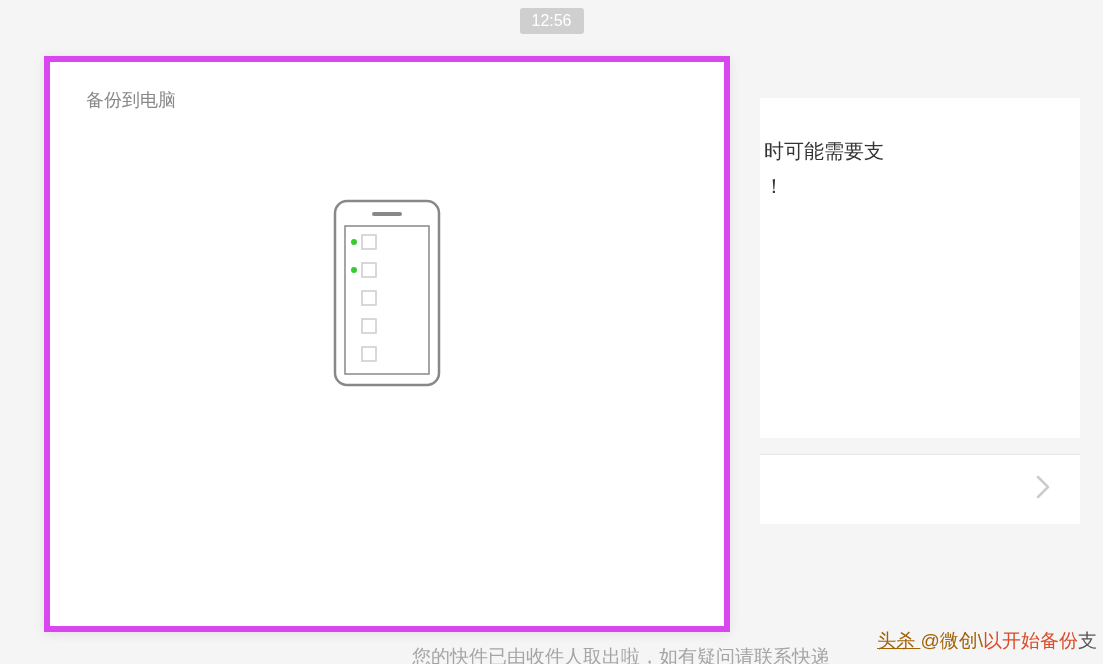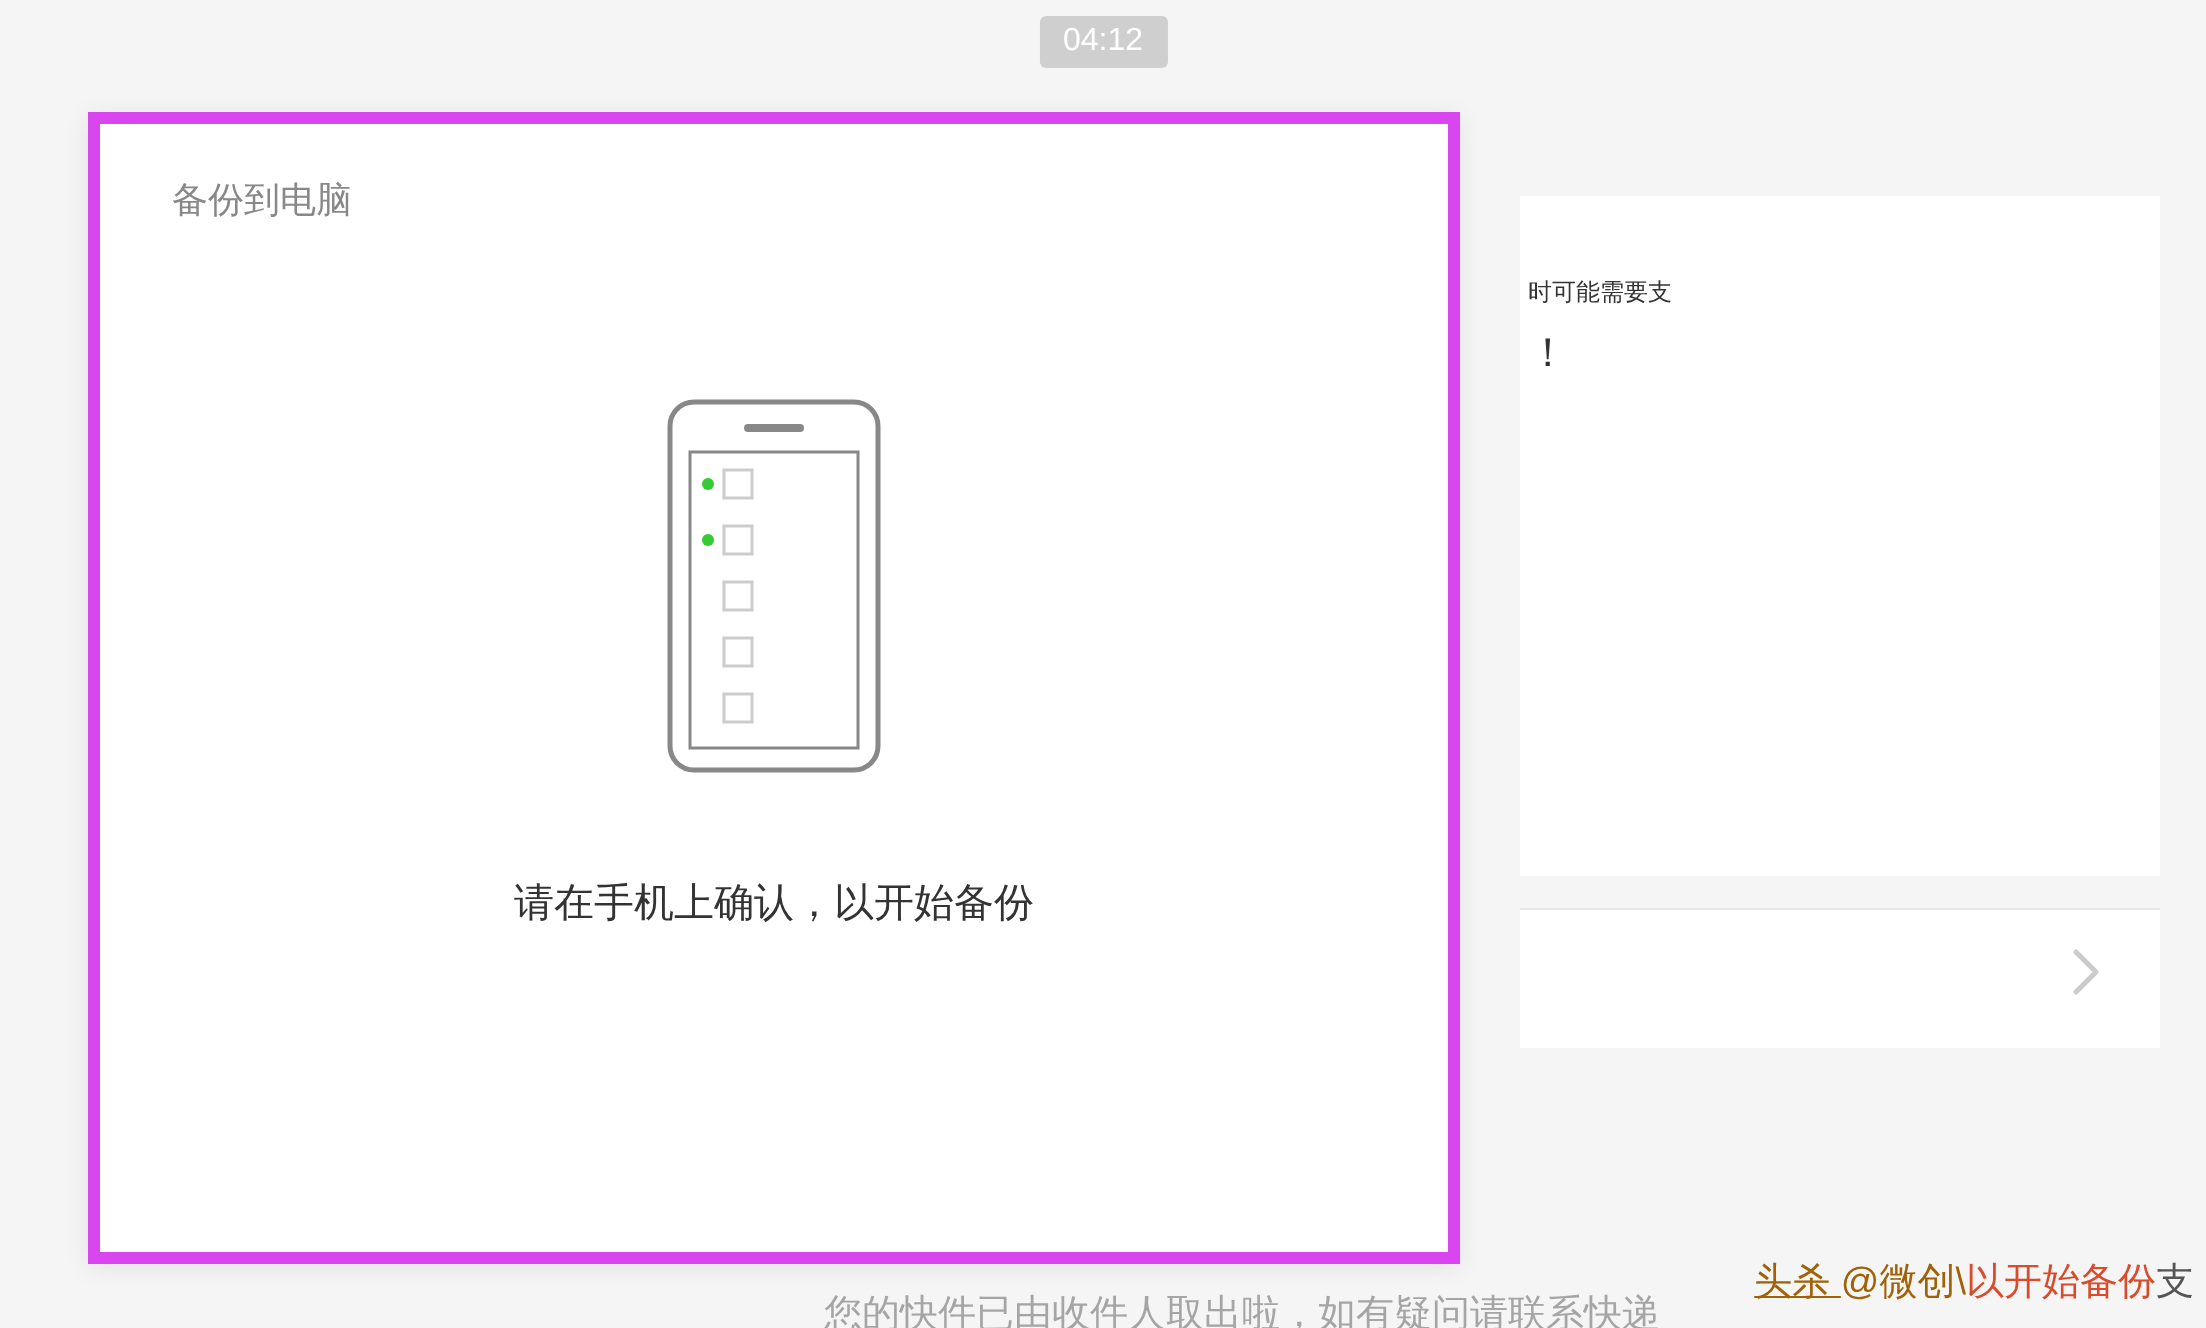--- a/index.html
+++ b/index.html
@@ -58,21 +58,21 @@
     }
     .card-1 {
       position: absolute;
       top: 98px;
       left: 760px;
       width: 320px;
       height: 340px;
       background: #fff;
     }
     .card-1 .line-a {
-      font-size: 12px;
+      font-size: 20px;
       color: #333;
       padding: 40px 0 0 4px;
     }
     .card-1 .line-b {
       font-size: 20px;
       color: #333;
       padding: 8px 0 0 4px;
     }
     .card-1 .line-c {
       font-size: 20px;
@@ -129,21 +129,21 @@
       color: #a16207;
       text-align: center;
     }
     .author-line .red {
       color: #d94b2b;
     }
   </style>
 </head>
 <body>
 
-<div class="time-badge">04:12</div>
+<div class="time-badge">12:56</div>
 
 <div class="card-1">
   <div class="line-a">时可能需要支</div>
   <div class="line-b">！</div>
 </div>
 
 <div class="card-2">
   <span class="chevron">
     <svg width="14" height="24" viewBox="0 0 14 24">
         <path d="M2 2 L12 12 L2 22" stroke="#ccc" stroke-width="2.5" fill="none" stroke-linecap="round" stroke-linejoin="round"></path>
@@ -164,19 +164,18 @@
       <rect x="40" y="14" width="30" height="4" rx="2" fill="#888"></rect>
       <rect x="13" y="28" width="84" height="148" fill="none" stroke="#888" stroke-width="1.5"></rect>
       <circle cx="22" cy="44" r="3" fill="#3c3"></circle>
       <rect x="30" y="37" width="14" height="14" fill="none" stroke="#ccc" stroke-width="1.5"></rect>
       <circle cx="22" cy="72" r="3" fill="#3c3"></circle>
       <rect x="30" y="65" width="14" height="14" fill="none" stroke="#ccc" stroke-width="1.5"></rect>
       <rect x="30" y="93" width="14" height="14" fill="none" stroke="#ccc" stroke-width="1.5"></rect>
       <rect x="30" y="121" width="14" height="14" fill="none" stroke="#ccc" stroke-width="1.5"></rect>
       <rect x="30" y="149" width="14" height="14" fill="none" stroke="#ccc" stroke-width="1.5"></rect>
     </svg>
-    <div class="dialog-text">请在手机上确认，以开始备份</div>
   </div>
 </div>
 
 <div class="author-line">
   <span class="prefix">头杀 </span><span class="at">@微创\</span><span class="red">以开始备份</span><span>支</span>
 </div>
 
 </body></html>

